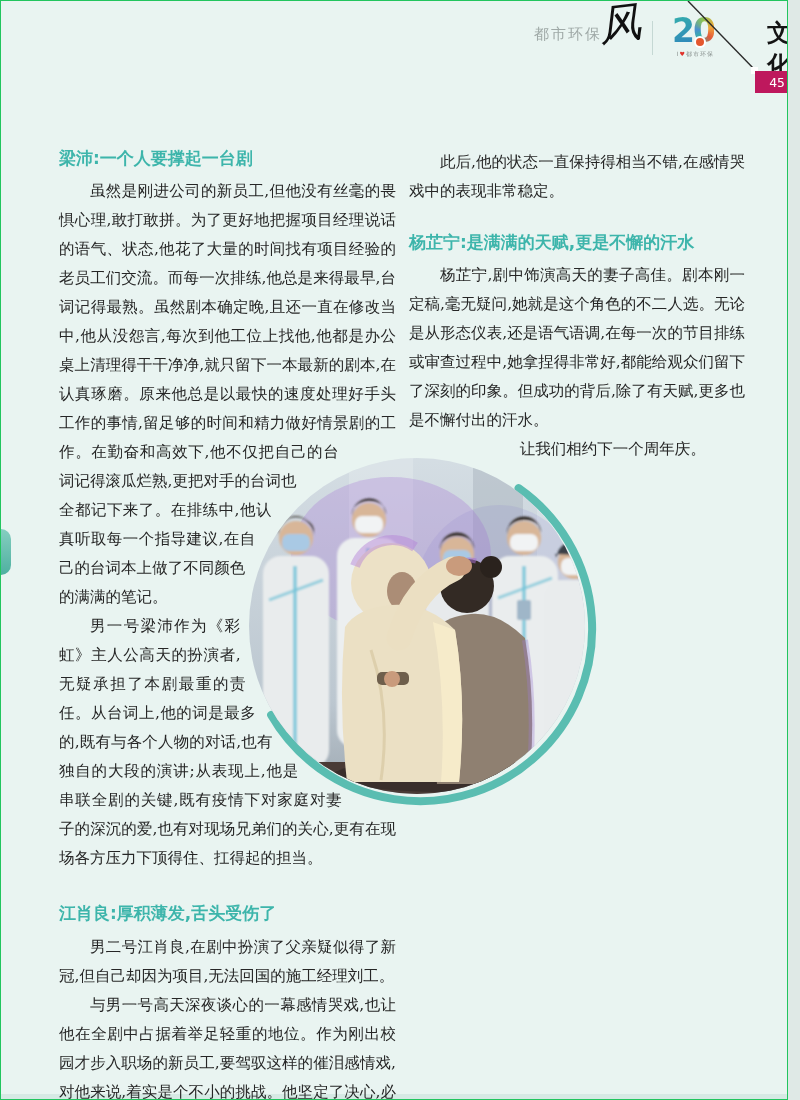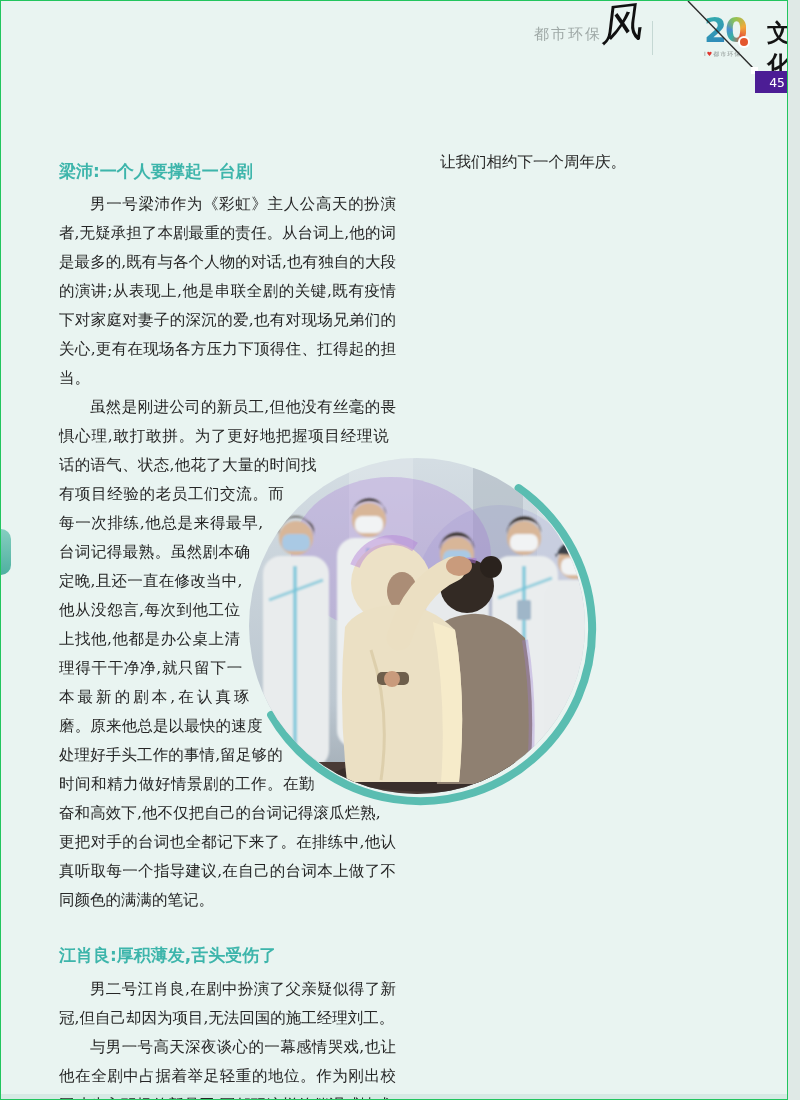--- a/index.html
+++ b/index.html
@@ -7,51 +7,51 @@
     position:relative;width:788px;height:1100px;box-sizing:border-box;
     background:#e9f4f1;border:1px solid #22c55e;overflow:hidden;
     font-family:"DejaVu Serif","Liberation Serif",serif;color:#262626;
   }
   
   .brand{position:absolute;left:533px;top:24px;font-family:"Liberation Sans",sans-serif;
     font-size:15px;letter-spacing:2px;color:#9fa9a7;}
   .calligraphy{position:absolute;left:598px;top:2px;font-size:42px;color:#101010;
     font-style:italic;transform:rotate(-7deg);line-height:1;}
   .logo-divider{position:absolute;left:651px;top:20px;width:1px;height:34px;background:#c5d8d4;}
-  .logo20{position:absolute;left:659px;top:12px;width:54px;text-align:left;
-    font-family:"DejaVu Sans","Liberation Sans",sans-serif;margin-left:44px;}
+  .logo20{position:absolute;left:659px;top:12px;width:54px;text-align:right;
+    font-family:"DejaVu Sans","Liberation Sans",sans-serif;}
   .logo-digits{font-size:33px;font-weight:900;line-height:36px;letter-spacing:-2px;}
   .digit-two{background:linear-gradient(160deg,#35b4aa,#2f7fbe);
     -webkit-background-clip:text;background-clip:text;color:transparent;}
   .digit-zero{background:conic-gradient(from 210deg,#35b0a6,#4a8fd0,#8bc455,#f2a93b,#e4593a,#35b0a6);
     -webkit-background-clip:text;background-clip:text;color:transparent;position:relative;}
   .logo-dot{position:absolute;left:36px;top:25px;width:8px;height:8px;border-radius:50%;
     background:#e4572e;box-shadow:0 0 0 2px #fff;}
   .logo-caption{font-size:6px;color:#8a9290;letter-spacing:1px;margin-top:1px;}
   .logo-caption .heart{color:#e0332c;}
   .category{position:absolute;left:726px;top:16px;font-family:"DejaVu Sans","Liberation Sans",sans-serif;
     font-size:24px;font-weight:bold;letter-spacing:3px;color:#141414;margin-left:40px;}
   .header-line{position:absolute;left:682px;top:0;}
   .line-square{position:absolute;left:750px;top:66px;width:7px;height:7px;background:#ffffff;}
-  .badge{position:absolute;left:754px;top:70px;width:44px;height:22px;background:#4c1d95;
+  .badge{position:absolute;left:754px;top:70px;width:44px;height:22px;background:#be185d;
     color:#ffffff;font-family:"DejaVu Sans Mono","Liberation Mono",monospace;font-size:13px;
     display:flex;align-items:center;justify-content:center;}
   
   .side-tab{position:absolute;left:0;top:528px;width:10px;height:46px;
     border-radius:0 23px 23px 0;background:linear-gradient(180deg,#85cec0,#4eb0a0);}
   .bottom-strip{position:absolute;left:0;right:0;bottom:0;height:5px;background:#d6e9e4;}
   
   .content{position:absolute;left:58px;top:147px;width:686px;display:flex;gap:13px;z-index:2;}
   .col{font-size:15.5px;line-height:29px;text-align:justify;}
   .col-left{width:337px;}
   .col-right{width:336px;}
   .col p{margin:0;text-indent:2em;}
   .col h3{margin:30px 0 8px;font-family:"DejaVu Sans","Liberation Sans",sans-serif;
     font-size:17px;font-weight:bold;color:#3db5ab;line-height:1.25;text-indent:0;}
-  .col h3.first{margin-top:13px;}
+  .col h3.first{margin-top:0;}
   .wrap-left{float:right;width:160px;height:660px;
     shape-outside:circle(177px at 181px 478px);}
   .wrap-right{float:left;width:178px;height:660px;
     shape-outside:circle(177px at 8px 478px);}
   
   .photo-wrap{position:absolute;left:240px;top:449px;width:360px;height:360px;z-index:1;}
 </style>
 </head>
 <body>
 
@@ -161,26 +161,29 @@
         <path d="M158 188 Q 174 136 212 119" stroke="#ebdfc2" stroke-width="25" fill="none" stroke-linecap="round"></path>
         <ellipse cx="218" cy="116" rx="13" ry="10" fill="#c99b7c"></ellipse>
       </g>
     </svg>
   </div>
 
   <div class="content">
     <div class="col col-left">
       <div class="wrap-left"></div>
       <h3 class="first">梁沛:一个人要撑起一台剧</h3>
+      <p>虽然是刚进公司的新员工,但他没有丝毫的畏惧心理,敢打敢拼。为了更好地把握项目经理说话的语气、状态,他花了大量的时间找有项目经验的老员工们交流。而每一次排练,他总是来得最早,台词记得最熟。虽然剧本确定晚,且还一直在修改当中,他从没怨言,每次到他工位上找他,他都是办公桌上清理得干干净净,就只留下一本最新的剧本,在认真琢磨。原来他总是以最快的速度处理好手头工作的事情,留足够的时间和精力做好情景剧的工作。在勤奋和高效下,他不仅把自己的台词记得滚瓜烂熟,更把对手的台词也全都记下来了。在排练中,他认真听取每一个指导建议,在自己的台词本上做了不同颜色的满满的笔记。</p>
       <p>男一号梁沛作为《彩虹》主人公高天的扮演者,无疑承担了本剧最重的责任。从台词上,他的词是最多的,既有与各个人物的对话,也有独自的大段的演讲;从表现上,他是串联全剧的关键,既有疫情下对家庭对妻子的深沉的爱,也有对现场兄弟们的关心,更有在现场各方压力下顶得住、扛得起的担当。</p>
-      <p>虽然是刚进公司的新员工,但他没有丝毫的畏惧心理,敢打敢拼。为了更好地把握项目经理说话的语气、状态,他花了大量的时间找有项目经验的老员工们交流。而每一次排练,他总是来得最早,台词记得最熟。虽然剧本确定晚,且还一直在修改当中,他从没怨言,每次到他工位上找他,他都是办公桌上清理得干干净净,就只留下一本最新的剧本,在认真琢磨。原来他总是以最快的速度处理好手头工作的事情,留足够的时间和精力做好情景剧的工作。在勤奋和高效下,他不仅把自己的台词记得滚瓜烂熟,更把对手的台词也全都记下来了。在排练中,他认真听取每一个指导建议,在自己的台词本上做了不同颜色的满满的笔记。</p>
       <h3>江肖良:厚积薄发,舌头受伤了</h3>
       <p>男二号江肖良,在剧中扮演了父亲疑似得了新冠,但自己却因为项目,无法回国的施工经理刘工。</p>
       <p>与男一号高天深夜谈心的一幕感情哭戏,也让他在全剧中占据着举足轻重的地位。作为刚出校园才步入职场的新员工,要驾驭这样的催泪感情戏,对他来说,着实是个不小的挑战。他坚定了决心,必须要逼自己一把!功夫不负有心人,终于在 9 月 25 日,迎来了他的爆发。在这次的情景剧汇报表演中,他的台词动作自然流畅,情感流露恰到好处。他用真诚的表演打动了在场所有人,从之前“拖后腿”,厚积薄发,一鸣惊人,一举成为全剧的最出彩的地方!而在</p>
     </div>
     <div class="col col-right">
       <div class="wrap-right"></div>
+      <p>此后,他的状态一直保持得相当不错,在感情哭戏中的表现非常稳定。</p>
+      <h3 style="margin-top:26px">杨芷宁:是满满的天赋,更是不懈的汗水</h3>
+      <p>杨芷宁,剧中饰演高天的妻子高佳。剧本刚一定稿,毫无疑问,她就是这个角色的不二人选。无论是从形态仪表,还是语气语调,在每一次的节目排练或审查过程中,她拿捏得非常好,都能给观众们留下了深刻的印象。但成功的背后,除了有天赋,更多也是不懈付出的汗水。</p>
       <p>让我们相约下一个周年庆。</p>
 
     </div>
   </div>
 
 </div>
 
 </body></html>

